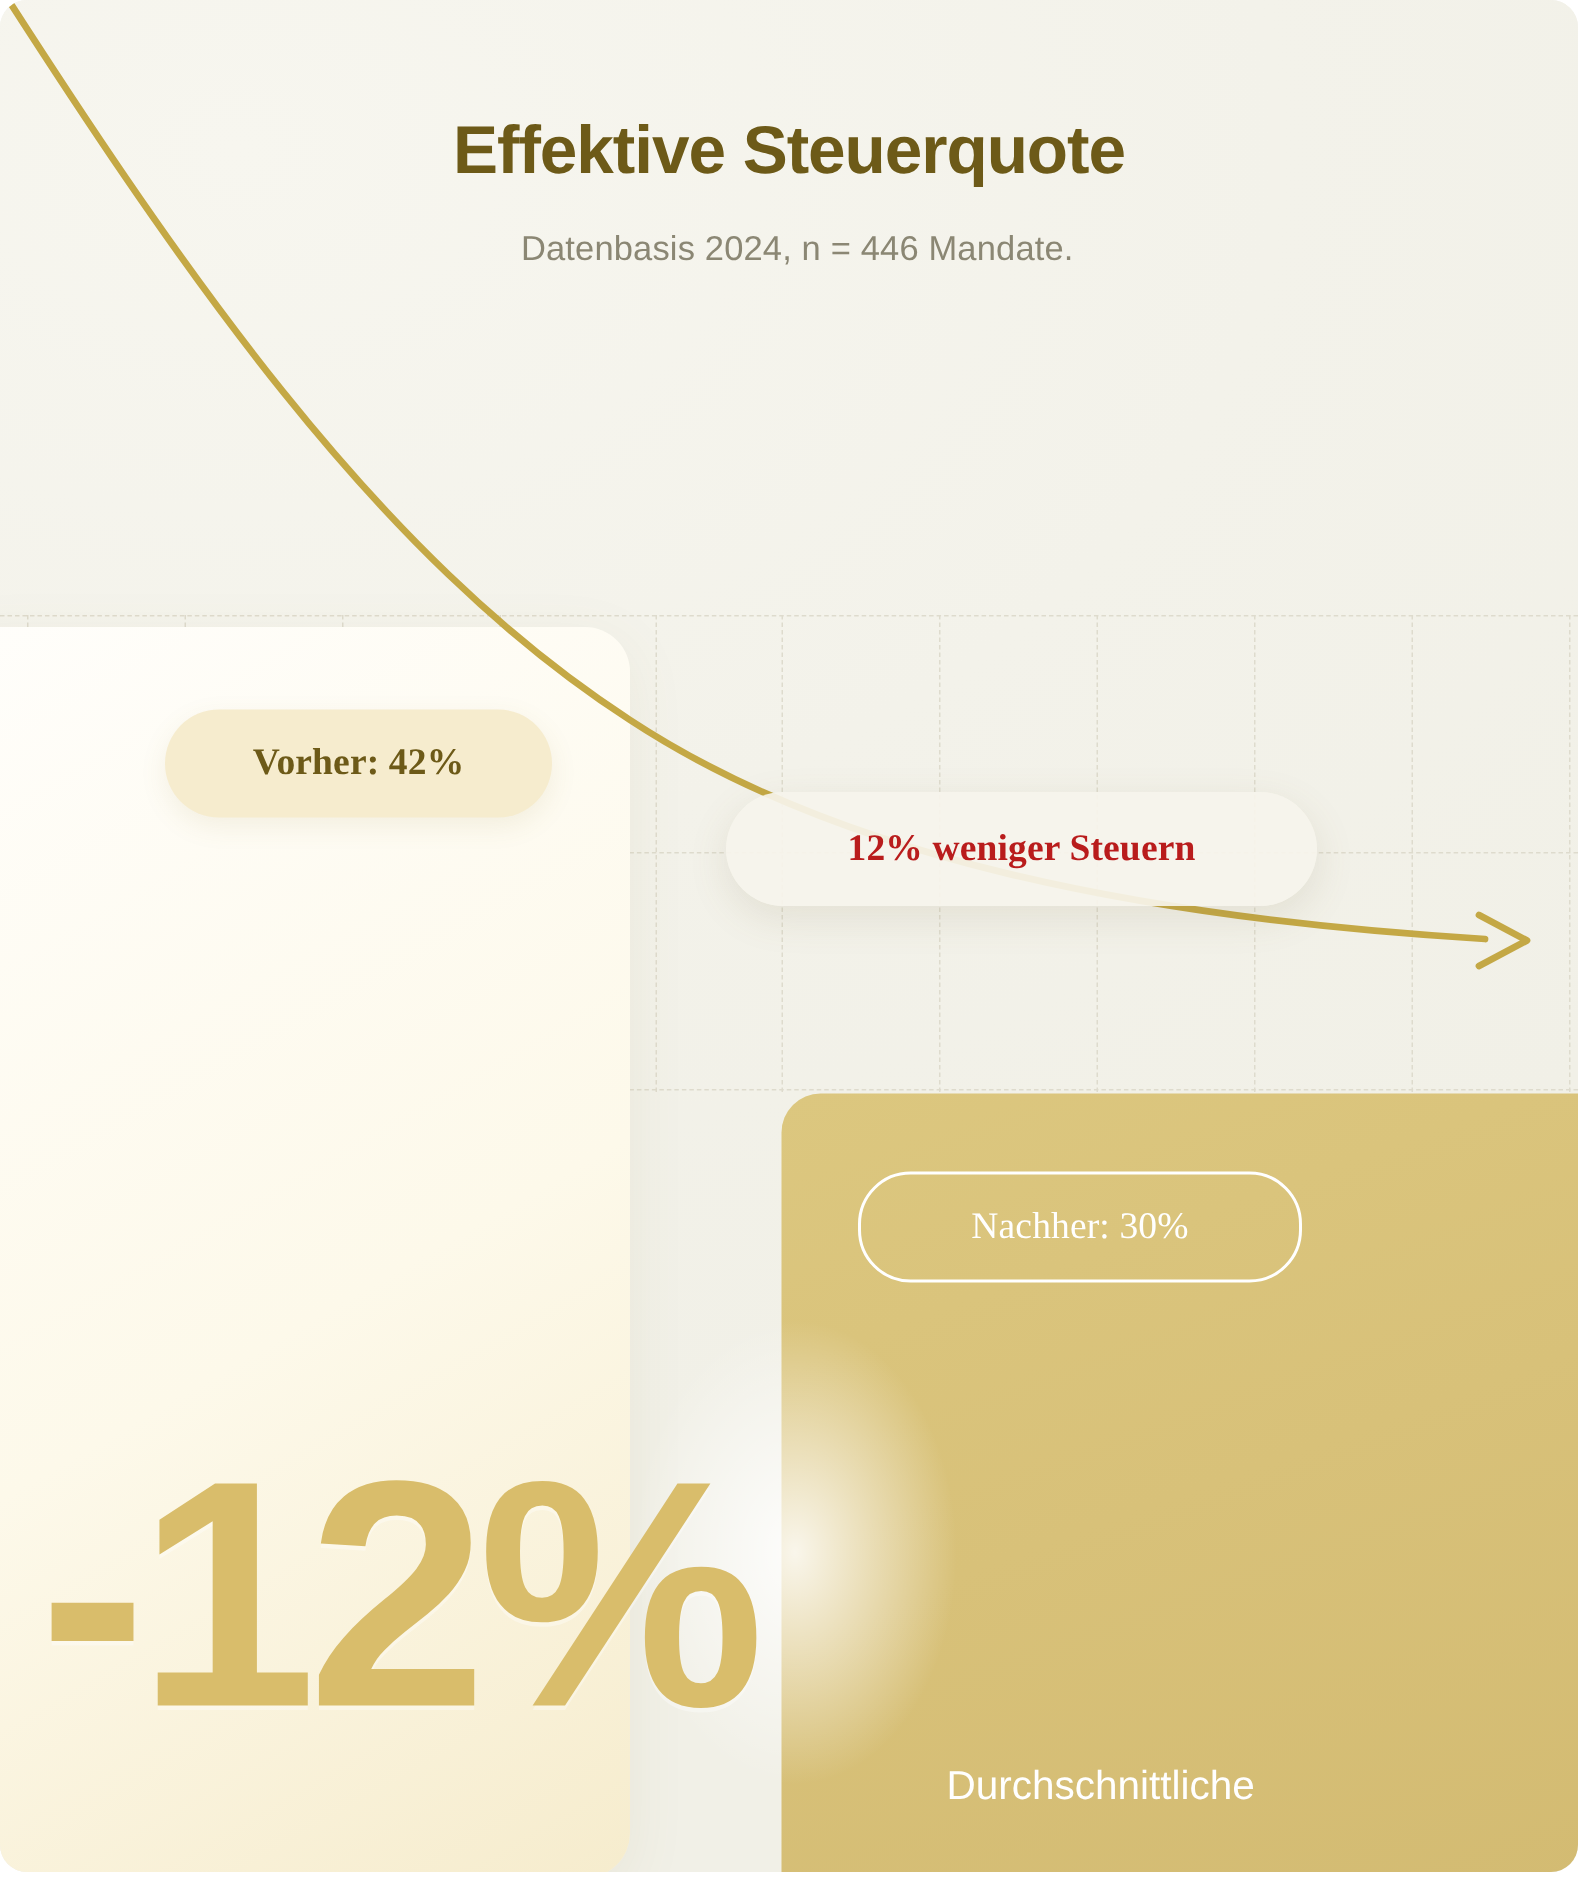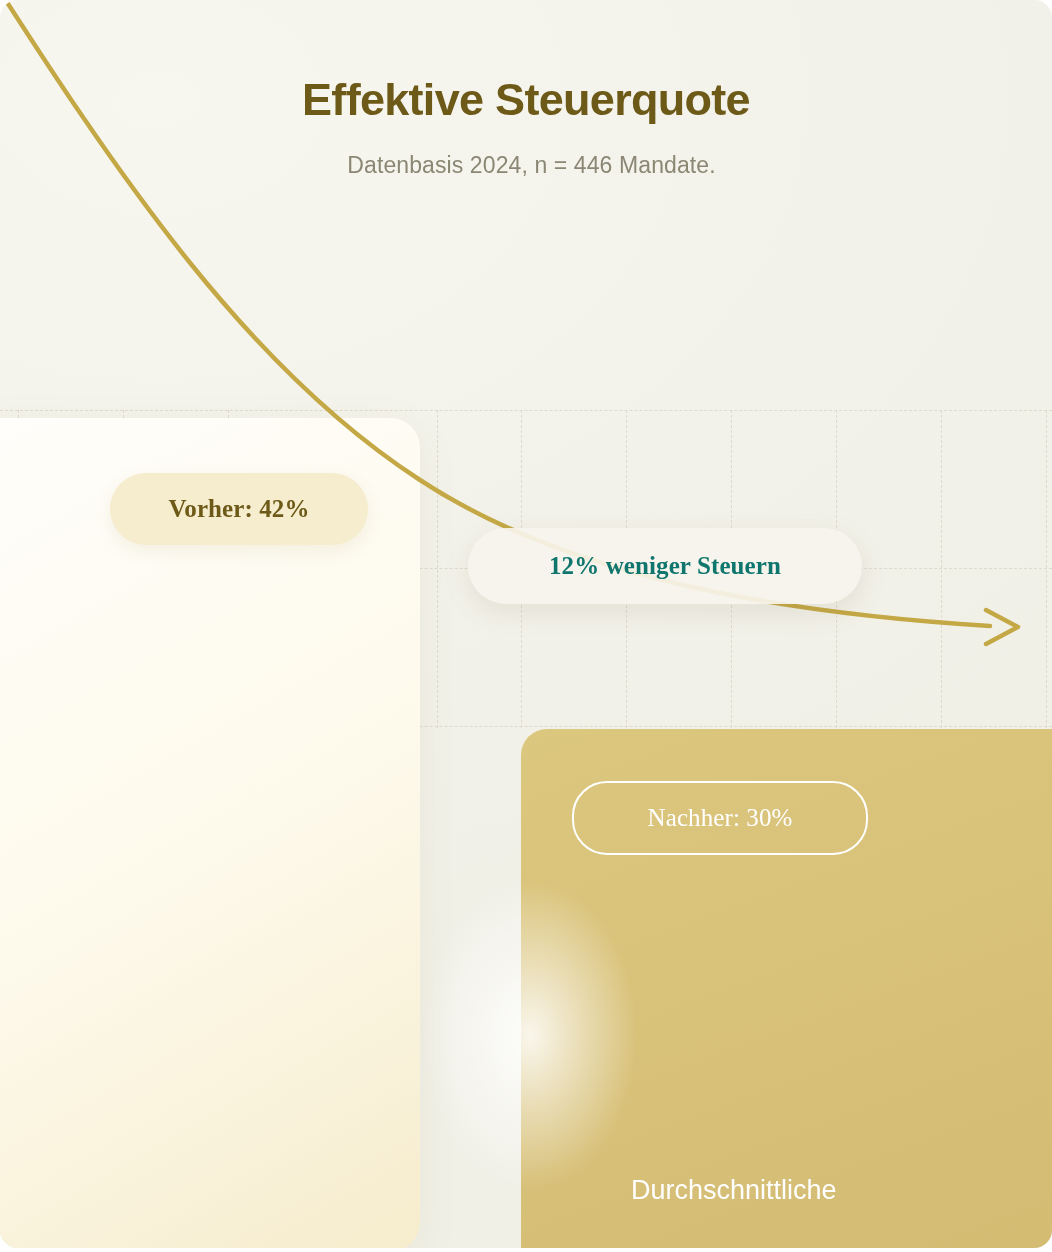--- a/index.html
+++ b/index.html
@@ -129,27 +129,27 @@
     left: 110px;
     top: 473px;
     width: 258px;
     height: 72px;
     border-radius: 36px;
     background: #f6ecce;
     color: #6d5a18;
     box-shadow: 0 6px 18px rgba(150,130,60,0.10);
   }
   .pill-mid {
-    left: 468px;
+    left: 484px;
     top: 528px;
     width: 394px;
     height: 76px;
     border-radius: 38px;
     background: rgba(246,244,236,0.92);
-    color: #0f766e;
+    color: #b91c1c;
     font-weight: bold;
     box-shadow: 0 8px 26px rgba(120,110,70,0.13);
   }
   .pill-after {
     left: 572px;
     top: 781px;
     width: 292px;
     height: 70px;
     border-radius: 35px;
     background: transparent;
@@ -240,17 +240,18 @@
   <div class="pill pill-mid">
     <span>12% weniger Steuern</span>
   </div>
 
   <div class="pill pill-after">
     <span>Nachher: 30%</span>
   </div>
 
   <div class="glow"></div>
 
+  <div class="kpi">-12%</div>
   <div class="kpi-caption">
     <div>Durchschnittliche</div>
   </div>
 
 </div>
 
 </body></html>

